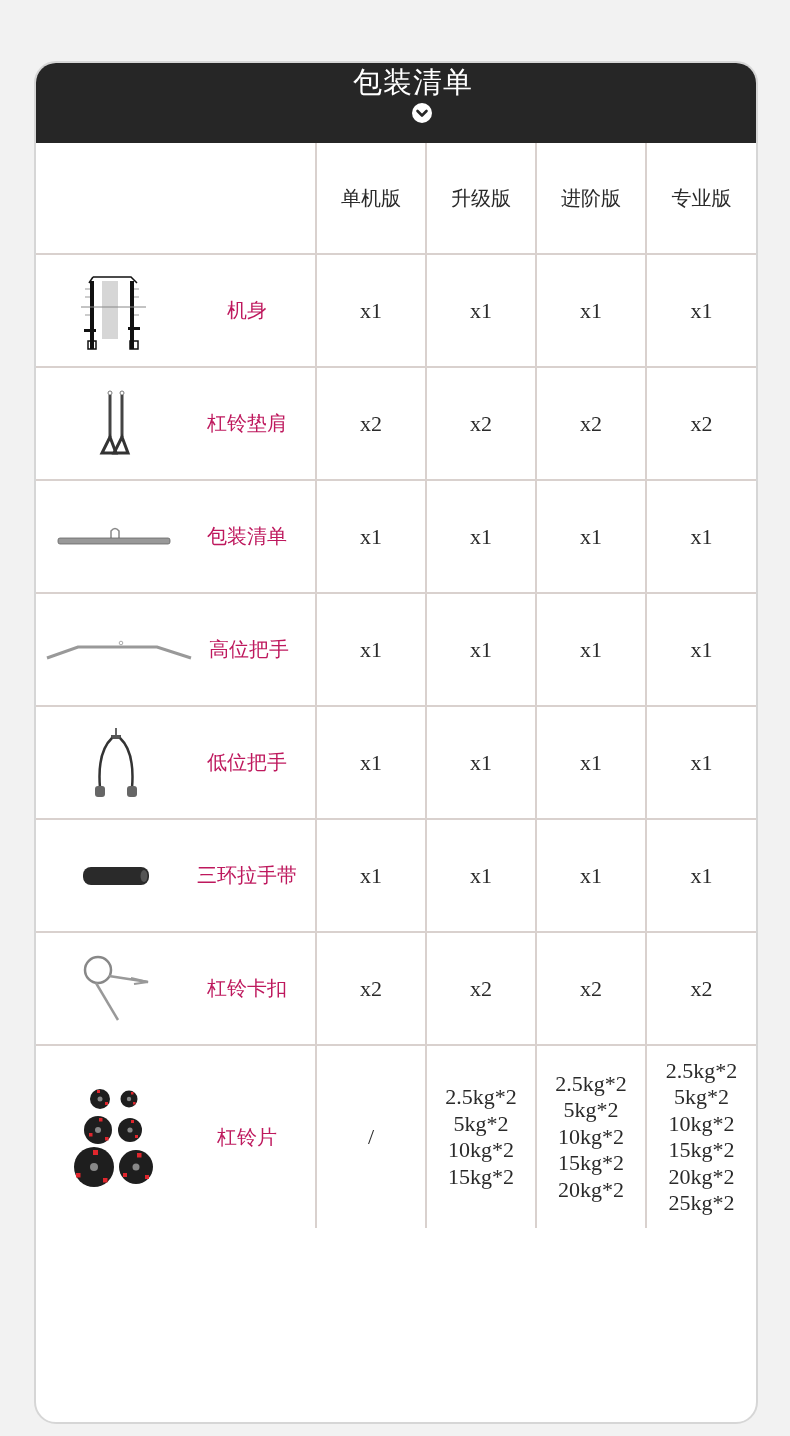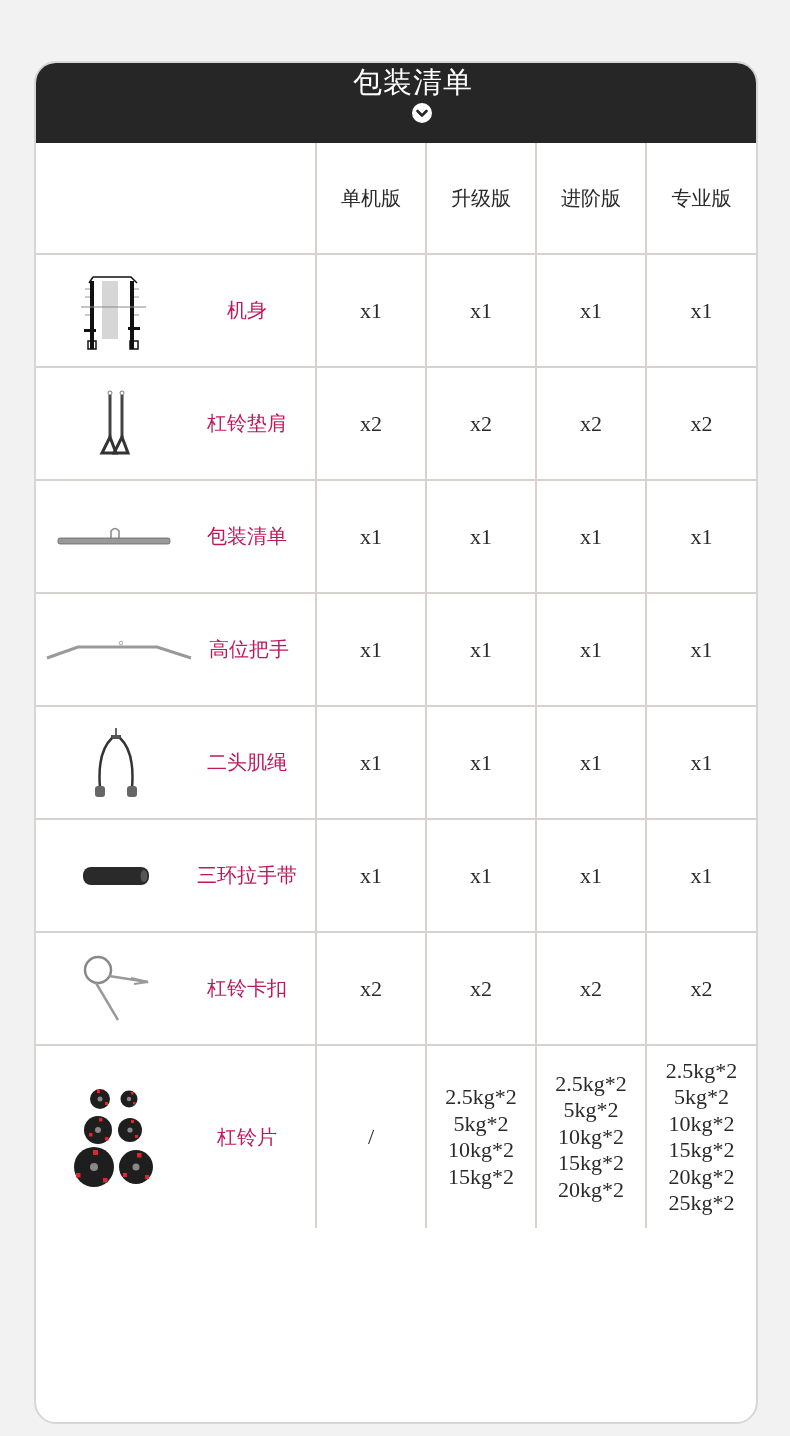--- a/index.html
+++ b/index.html
@@ -216,21 +216,21 @@
           <div class="item-img">
             <svg width="50" height="74" viewBox="0 0 50 74">
               <line x1="25" y1="2" x2="25" y2="10" stroke="#333" stroke-width="1.5"></line>
               <rect x="20" y="9" width="10" height="4" fill="#555"></rect>
               <path d="M21 12 Q6 26 9 62" fill="none" stroke="#333" stroke-width="2.5"></path>
               <path d="M29 12 Q44 26 41 62" fill="none" stroke="#333" stroke-width="2.5"></path>
               <rect x="4" y="60" width="10" height="11" rx="3" fill="#666"></rect>
               <rect x="36" y="60" width="10" height="11" rx="3" fill="#666"></rect>
             </svg>
           </div>
-          <span class="item-name">二头肌绳</span>
+          <span class="item-name">低位把手</span>
         </div>
       </td>
       <td class="qty">x1</td>
       <td class="qty">x1</td>
       <td class="qty">x1</td>
       <td class="qty">x1</td>
     </tr>
 
 
     <tr>

